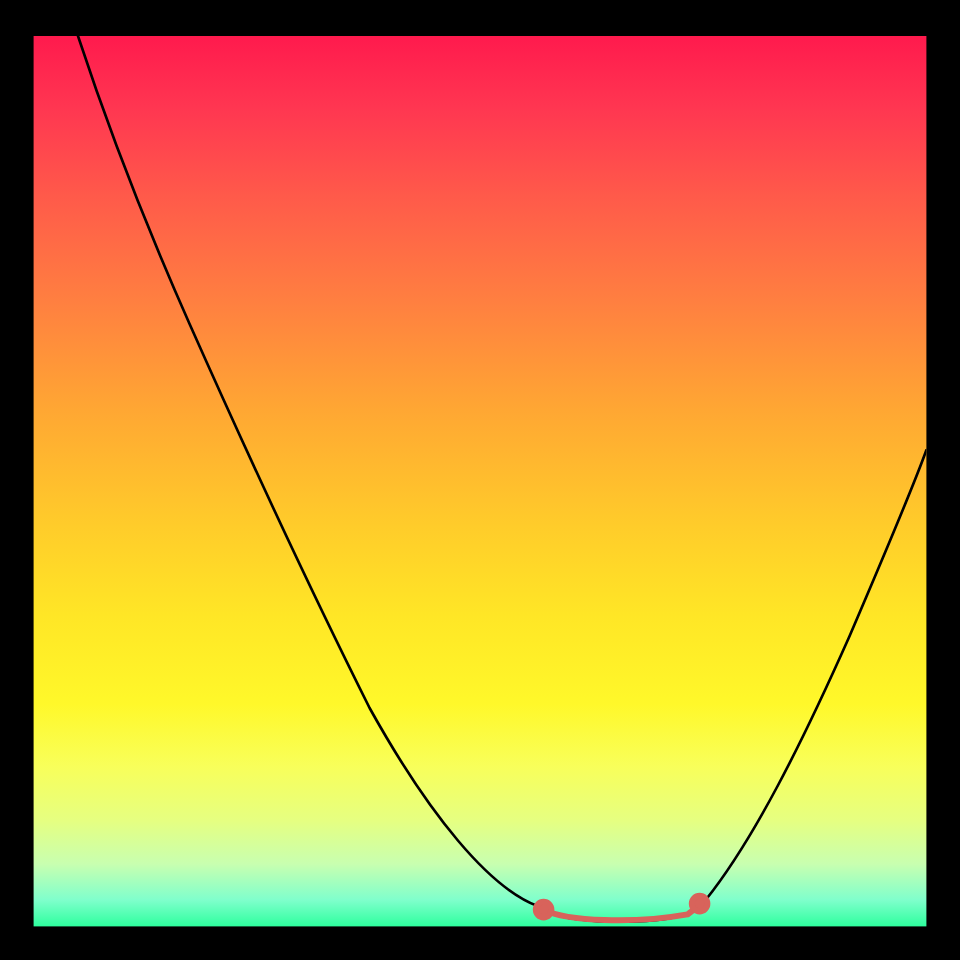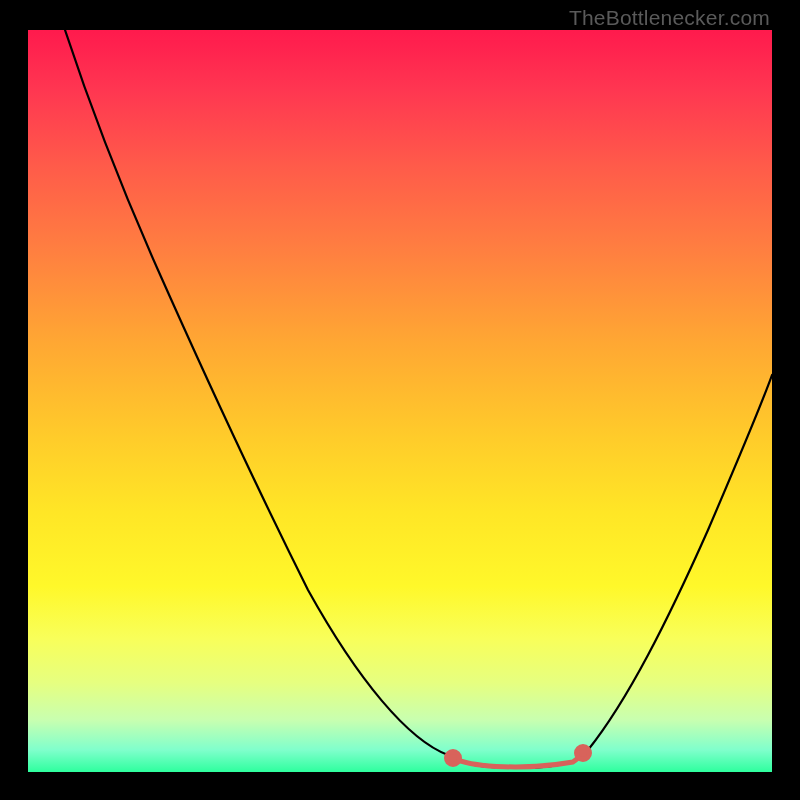--- a/index.html
+++ b/index.html
@@ -50,21 +50,20 @@
     left: 0; top: 0;
     width: 100%;
     height: 100%;
     overflow: visible;
   }
 </style>
 </head>
 <body>
 
 <div class="container">
-  <div class="watermark">TheBottlenecker.com</div>
   <div class="plot-area">
     <svg class="curve" viewBox="0 0 744 742" preserveAspectRatio="none">
       <path fill="none" stroke="#000" stroke-width="2.2" stroke-linecap="round" d="M 37 0
                C 60 70, 90 150, 130 240
                C 170 330, 220 440, 280 560
                C 330 650, 380 710, 420 725
                L 430 730
                C 440 735, 460 738, 490 738
                C 520 738, 540 735, 552 728
                L 560 720

